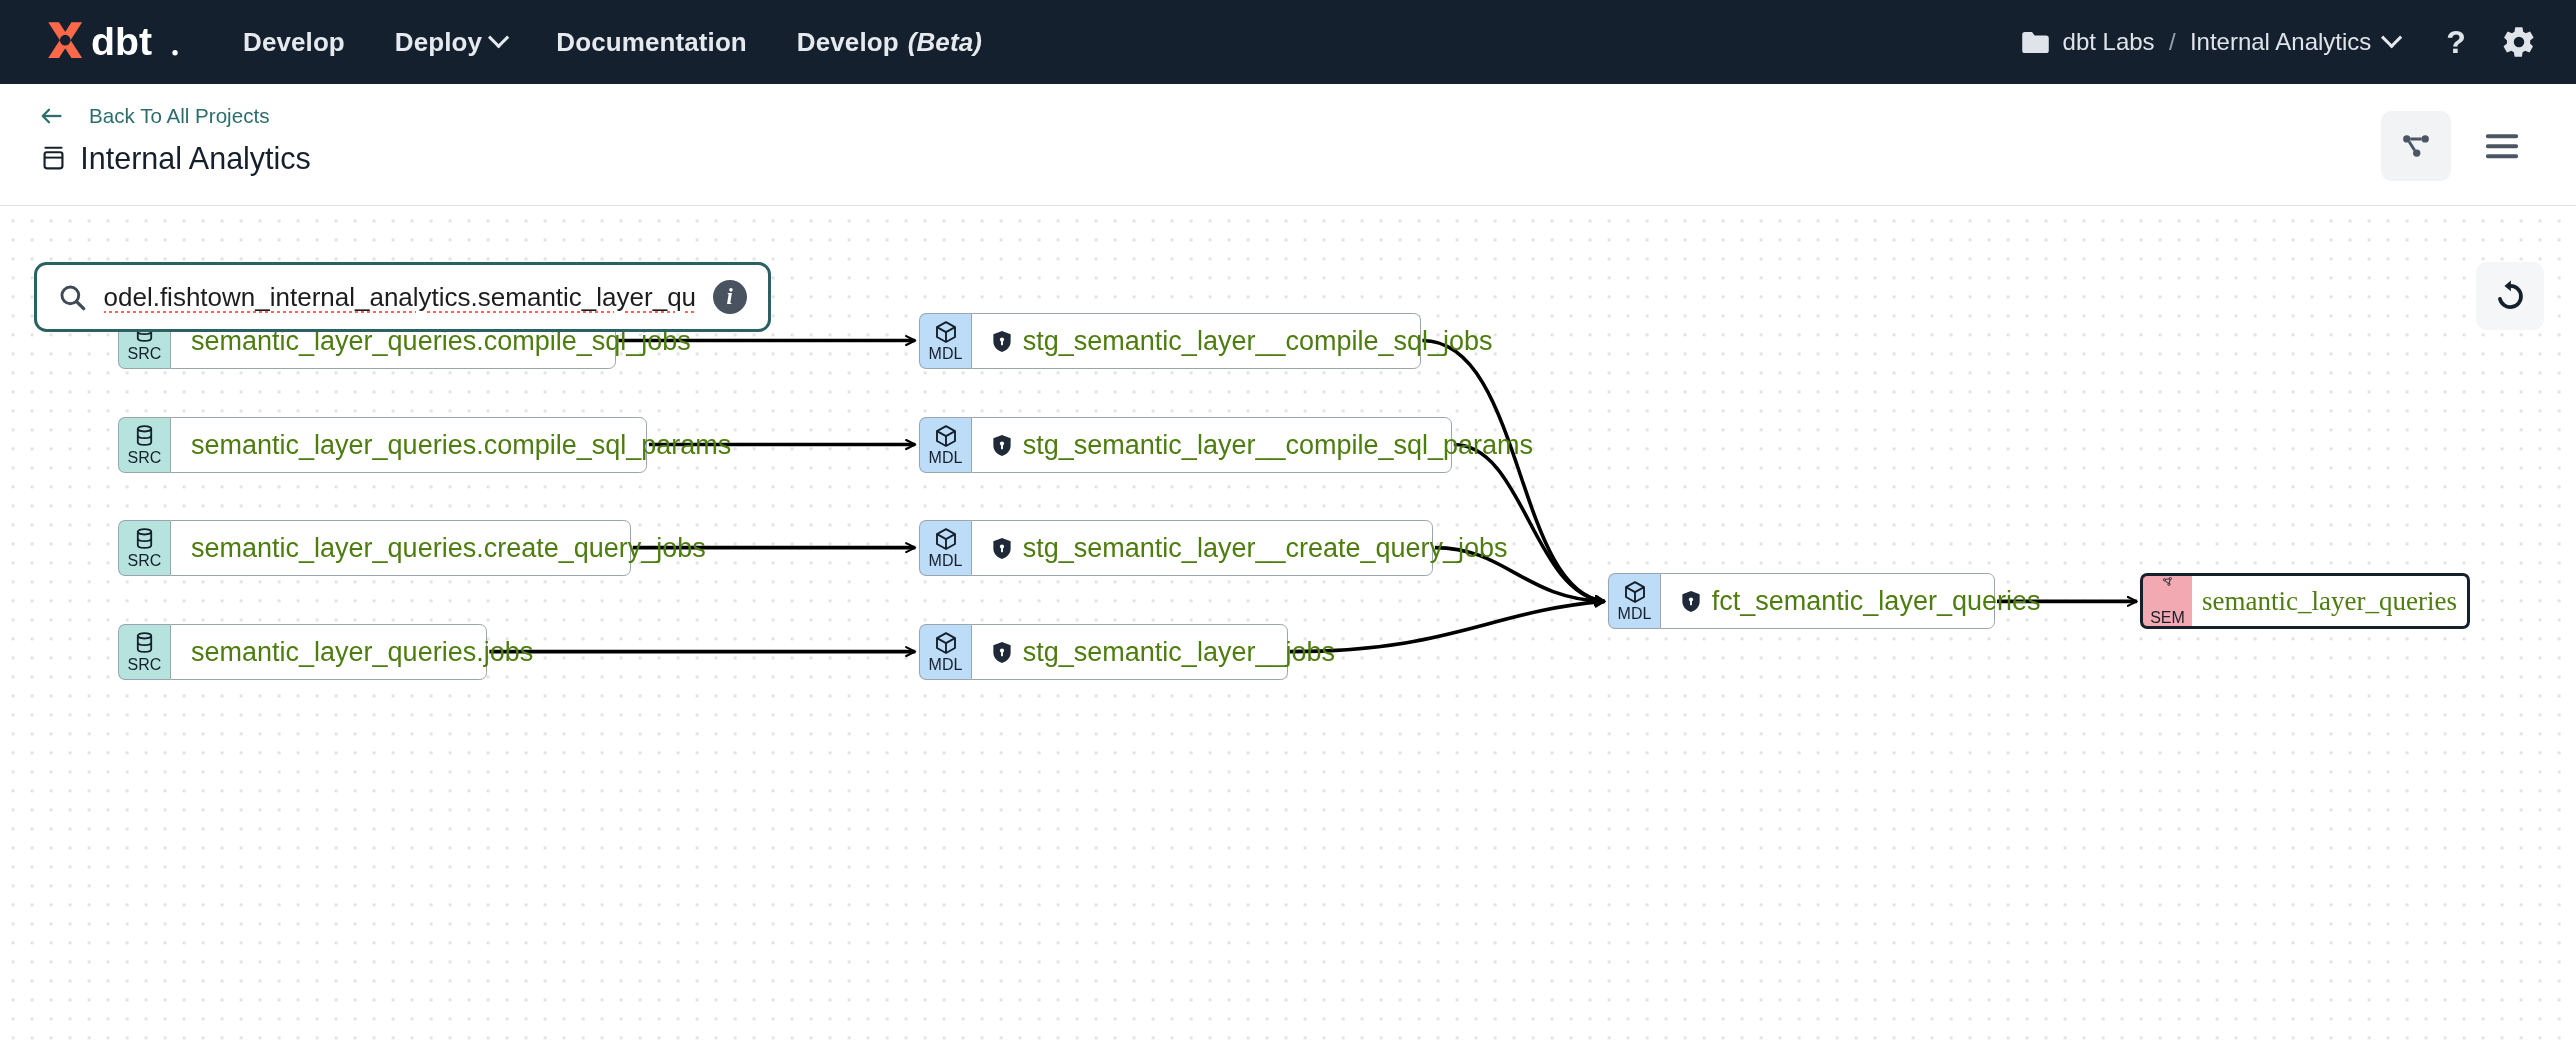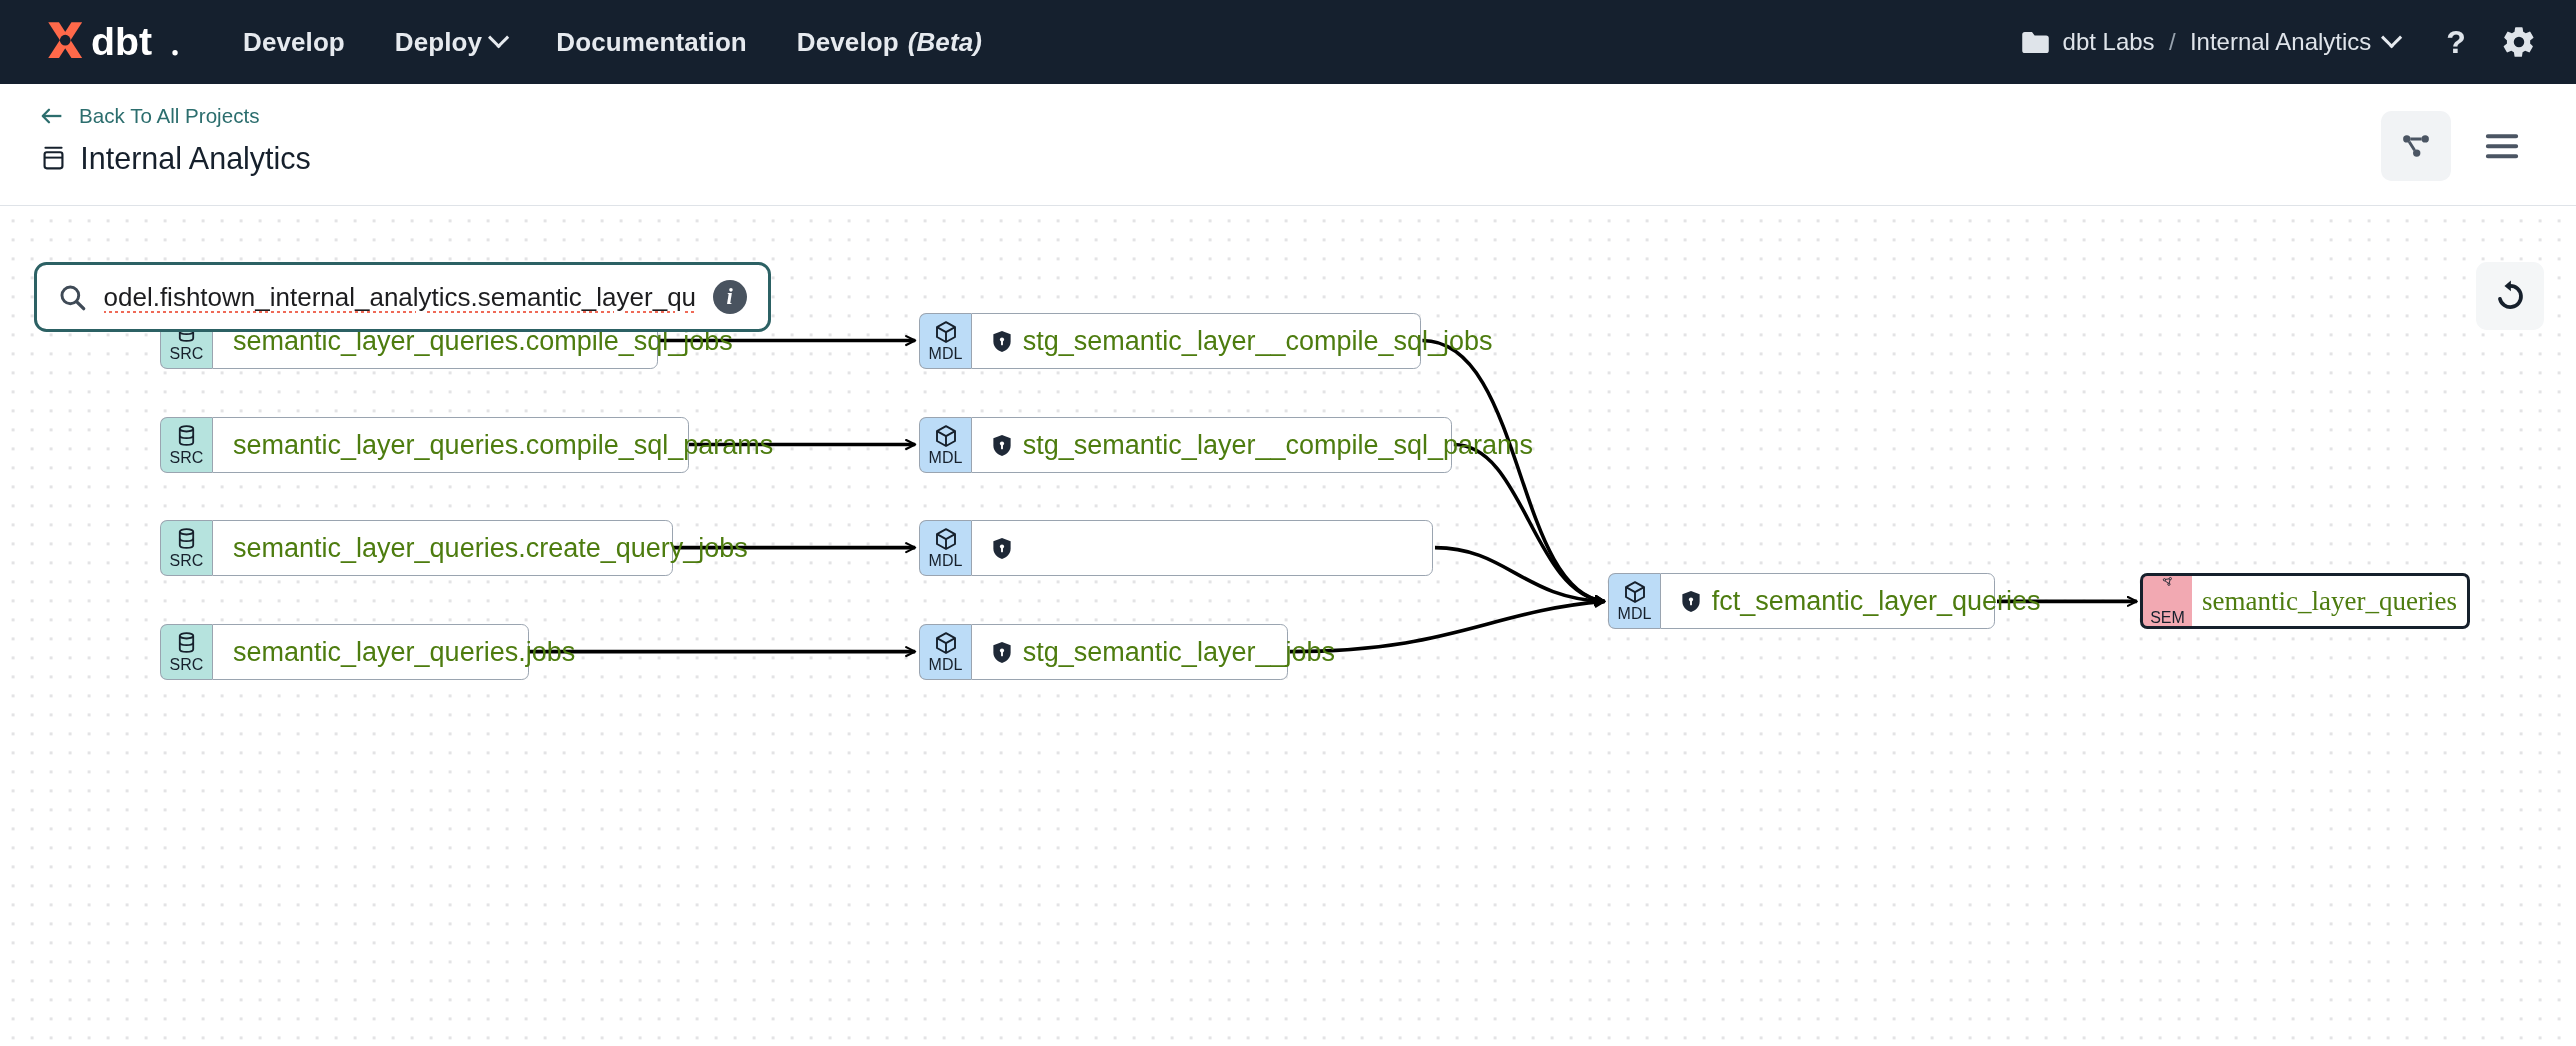--- a/index.html
+++ b/index.html
@@ -67,21 +67,21 @@
 
   
   #subheader {
     height: 122px;
     background: #ffffff;
     border-bottom: 1.8px solid #dfe3e8;
     padding: 20px 39px 0 41px;
     position: relative;
   }
   #back-link {
-    display: flex; align-items: center; gap: 15px;
+    display: flex; align-items: center; gap: 25px;
     color: #2c6e6e; font-size: 20.6px; cursor: pointer; width: max-content;
   }
   #page-title-row {
     display: flex; align-items: center; gap: 14.3px;
     margin-top: 12.5px;
   }
   #page-title { font-size: 30.5px; color: #16202c; font-weight: normal; }
   #subheader-actions {
     position: absolute; right: 39px; top: 27px;
     display: flex; align-items: center; gap: 16px;
@@ -166,21 +166,21 @@
     border-radius: 7.2px 0 0 7.2px;
     display: flex; flex-direction: column;
     align-items: center; justify-content: center;
     gap: 0px;
     flex: none;
     border: 1.8px solid #9aa4b0;
     border-right: none;
   }
   .node-badge .bt { font-size: 16px; color: #16202c; line-height: 1; margin-top: 0.9px; }
   .node-badge svg { display: block; margin-bottom: 1.8px; }
-  .badge-src { background: #b6e3de; margin-left: 42px; }
+  .badge-src { background: #b6e3de; }
   .badge-mdl { background: #bcdcf7; }
   .badge-sem { background: #f2a9b2; gap: 20px; }
 
   .node-body {
     background: #ffffff;
     border: 1.8px solid #9aa4b0;
     border-radius: 0 7.2px 7.2px 0;
     display: flex; align-items: center;
     gap: 10.8px;
     padding: 0 20px 0 20px;
@@ -428,20 +428,21 @@
           <path d="M3 7.2 L12 12.2 L21 7.2 M12 12.2 V22" stroke="#16202c" stroke-width="1.9" fill="none" stroke-linejoin="round"></path>
         </svg>
         <span class="bt">MDL</span>
       </div>
       <div class="node-body" style="width:462px">
         <svg class="shield" width="20" height="23" viewBox="0 0 20 24">
           <path d="M10 1 L19 4.5 V12 C19 17.5 14.8 21.3 10 23 C5.2 21.3 1 17.5 1 12 V4.5 Z" fill="#1f2937"></path>
           <circle cx="10" cy="10" r="2.2" fill="#ffffff"></circle>
           <path d="M10 11 v4" stroke="#ffffff" stroke-width="2" stroke-linecap="round"></path>
         </svg>
+        <span class="node-label">stg_semantic_layer__create_query_jobs</span>
       </div>
     </div>
 
     <div class="node" style="left:919px; top:418px;">
       <div class="node-badge badge-mdl">
         <svg width="24" height="24" viewBox="0 0 24 24">
           <path d="M12 2.2 L21 7.2 V17 L12 22 L3 17 V7.2 Z" stroke="#16202c" stroke-width="1.9" fill="none" stroke-linejoin="round"></path>
           <path d="M3 7.2 L12 12.2 L21 7.2 M12 12.2 V22" stroke="#16202c" stroke-width="1.9" fill="none" stroke-linejoin="round"></path>
         </svg>
         <span class="bt">MDL</span>

